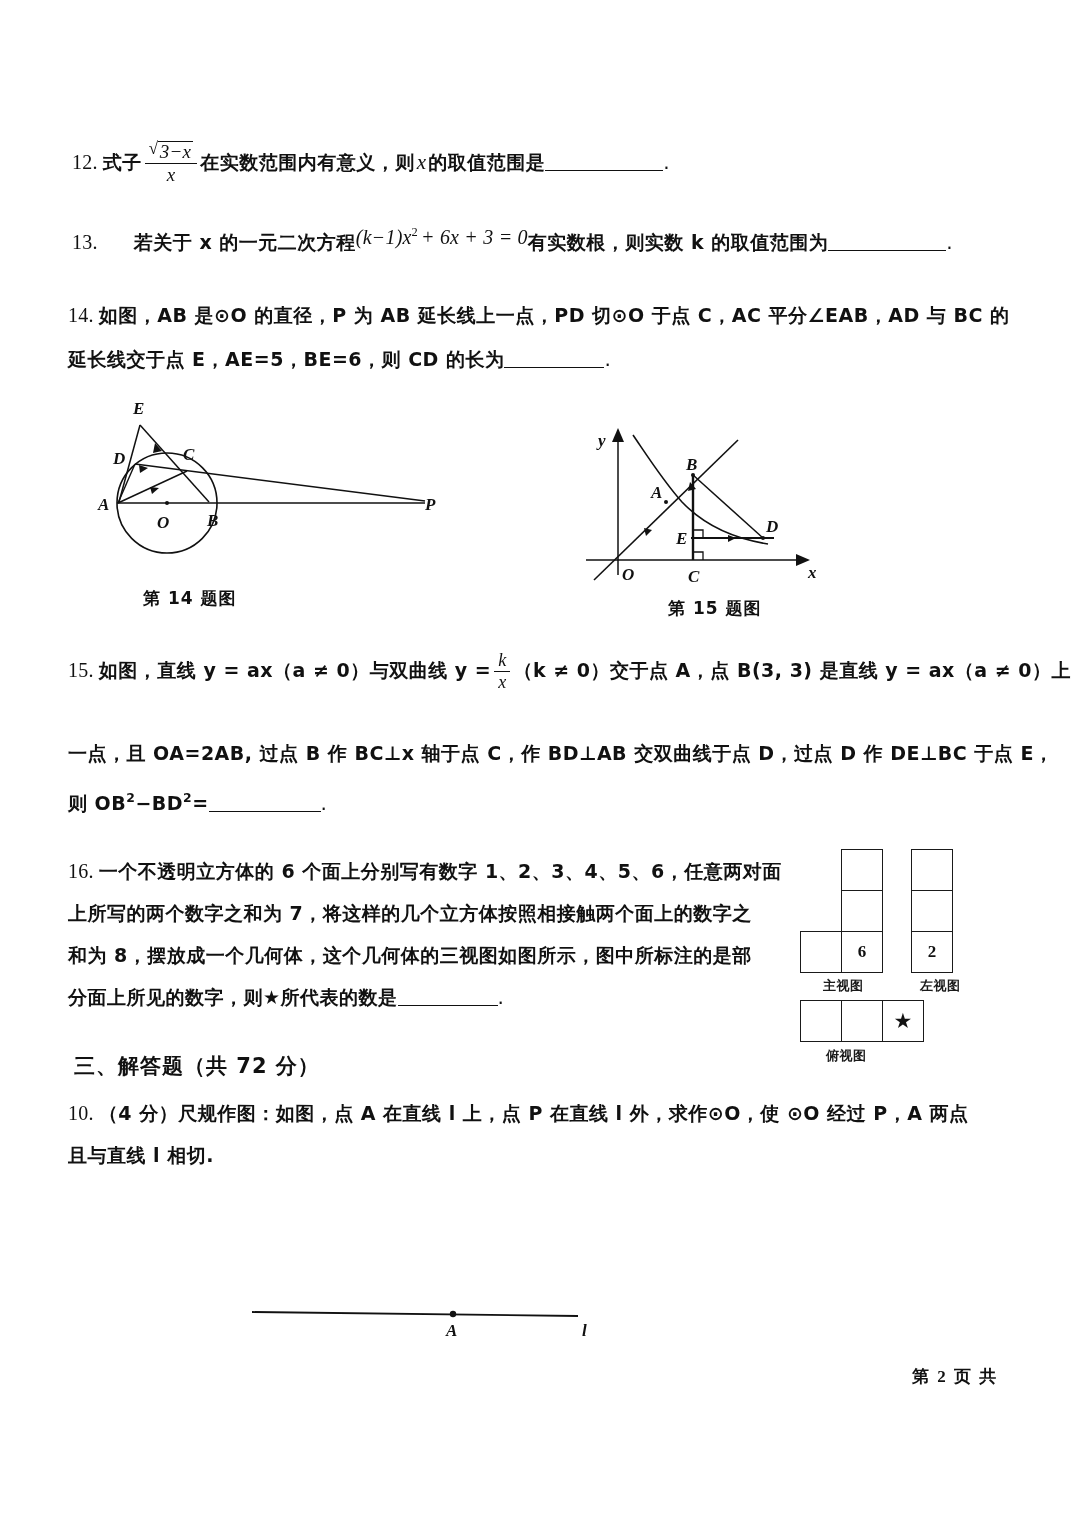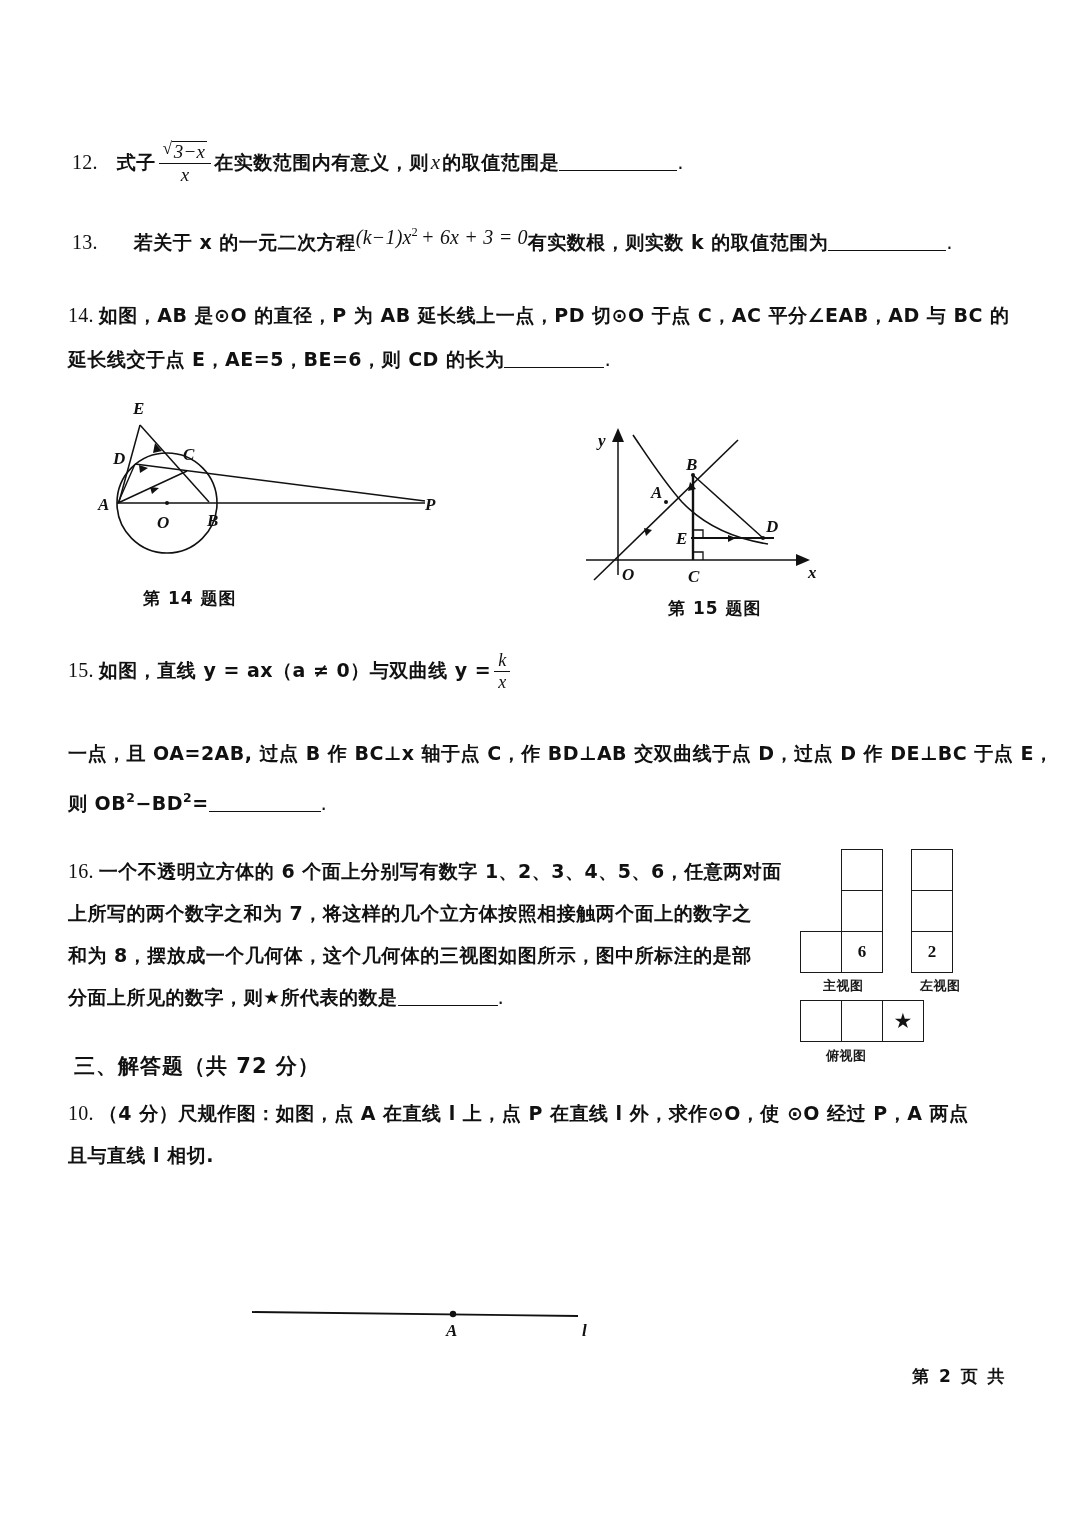--- a/index.html
+++ b/index.html
@@ -173,21 +173,21 @@
     fill: #111;
   }
 </style>
 </head>
 <body>
 
 <div class="page">
 
   <div class="qline" style="left:72px; top:142px;">
     <span class="num">12.</span>
-    <span class="cn" style="margin-left:14px;">式子</span><span class="frac"><span class="top"><span class="sqrt"><span class="rad">3−x</span></span></span><span class="bot">x</span></span><span class="cn">在实数范围内有意义，则</span><span class="mathit" style="margin:0 2px;">x</span><span class="cn">的取值范围是</span><span class="blank" style="width:118px;"></span><span class="dot-end">.</span>
+    <span class="cn" style="">式子</span><span class="frac"><span class="top"><span class="sqrt"><span class="rad">3−x</span></span></span><span class="bot">x</span></span><span class="cn">在实数范围内有意义，则</span><span class="mathit" style="margin:0 2px;">x</span><span class="cn">的取值范围是</span><span class="blank" style="width:118px;"></span><span class="dot-end">.</span>
   </div>
 
   <div class="qline" style="left:72px; top:222px;">
     <span class="num">13.</span>
     <span class="cn" style="margin-left:31px;">若关于 x 的一元二次方程</span><span class="mathit" style="font-size:20px;position:relative;top:-5px;"><span>(k</span><span>−1)</span><span>x</span><sup class="expn">2</sup><span style="margin-left:3px;">+ 6x + 3 = 0</span></span><span class="cn">有实数根，则实数 k 的取值范围为</span><span class="blank" style="width:118px;"></span><span class="dot-end">.</span>
   </div>
 
   <div class="qline" style="left:68px; top:300px;">
     <span class="num">14.</span>
     <span class="cn">如图，AB 是⊙O 的直径，P 为 AB 延长线上一点，PD 切⊙O 于点 C，AC 平分∠EAB，AD 与 BC 的</span>
@@ -267,21 +267,21 @@
       <text class="glabel" x="98" y="124">E</text>
       <text class="glabel" x="44" y="160">O</text>
       <text class="glabel" x="110" y="162">C</text>
       <text class="glabel" x="230" y="158">x</text>
     </svg>
   </div>
   <div class="figcap" style="left:668px; top:597px;">第 15 题图</div>
 
   <div class="qline" style="left:68px; top:652px;">
     <span class="num">15.</span>
-    <span class="cn">如图，直线 y = ax（a ≠ 0）与双曲线 y =</span><span class="frac" style="font-size:18px;"><span class="top">k</span><span class="bot">x</span></span>
+    <span class="cn">如图，直线 y = ax（a ≠ 0）与双曲线 y =</span><span class="frac" style="font-size:18px;"><span class="top">k</span><span class="bot">x</span></span><span class="cn">（k ≠ 0）交于点 A，点 B(3, 3) 是直线 y = ax（a ≠ 0）上</span>
   </div>
   <div class="qline" style="left:68px; top:738px;">
     <span class="cn">一点，且 OA=2AB, 过点 B 作 BC⊥x 轴于点 C，作 BD⊥AB 交双曲线于点 D，过点 D 作 DE⊥BC 于点 E，</span>
   </div>
   <div class="qline" style="left:68px; top:783px;">
     <span class="cn">则 OB</span><sup class="expn cn">2</sup><span class="cn">−BD</span><sup class="expn cn">2</sup><span class="cn">=</span><span class="blank" style="width:112px;"></span><span class="dot-end">.</span>
   </div>
 
   <div class="qline" style="left:68px; top:856px;">
     <span class="num">16.</span>
@@ -328,15 +328,15 @@
 
   <div class="fig" style="left:248px; top:1296px;">
     <svg width="350" height="50" viewBox="0 0 350 50">
       <line x1="4" y1="16" x2="330" y2="20" stroke="#111" stroke-width="1.8"></line>
       <circle cx="205" cy="18" r="3.2" fill="#111"></circle>
       <text class="glabel" x="198" y="40">A</text>
       <text class="glabel" x="334" y="40">l</text>
     </svg>
   </div>
 
-  <div class="footer" style="left:912px; top:1365px;">第 2 页 共</div>
+  <div class="footer" style="left:912px; top:1365px;font-family:Liberation Serif, serif;">第 2 页 共</div>
 
 </div>
 
 </body></html>

